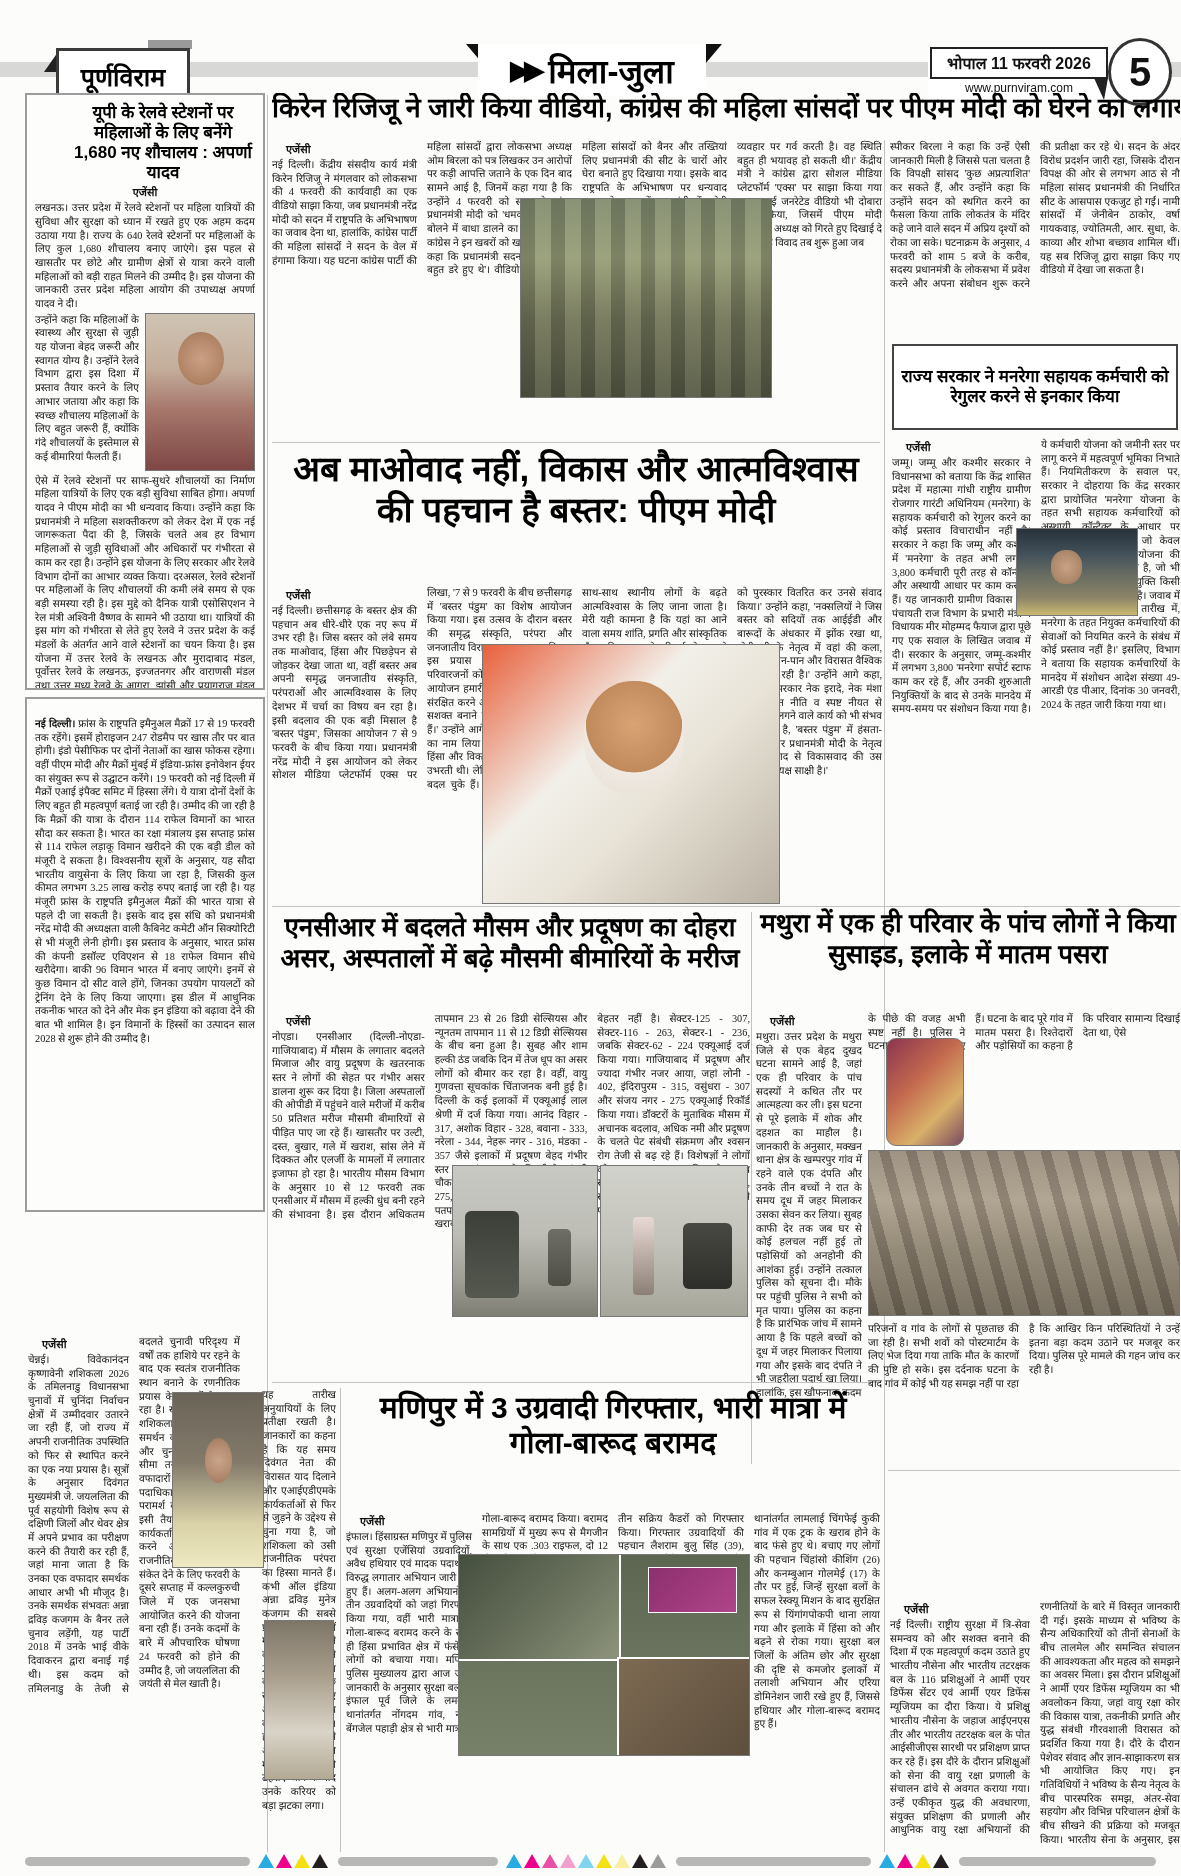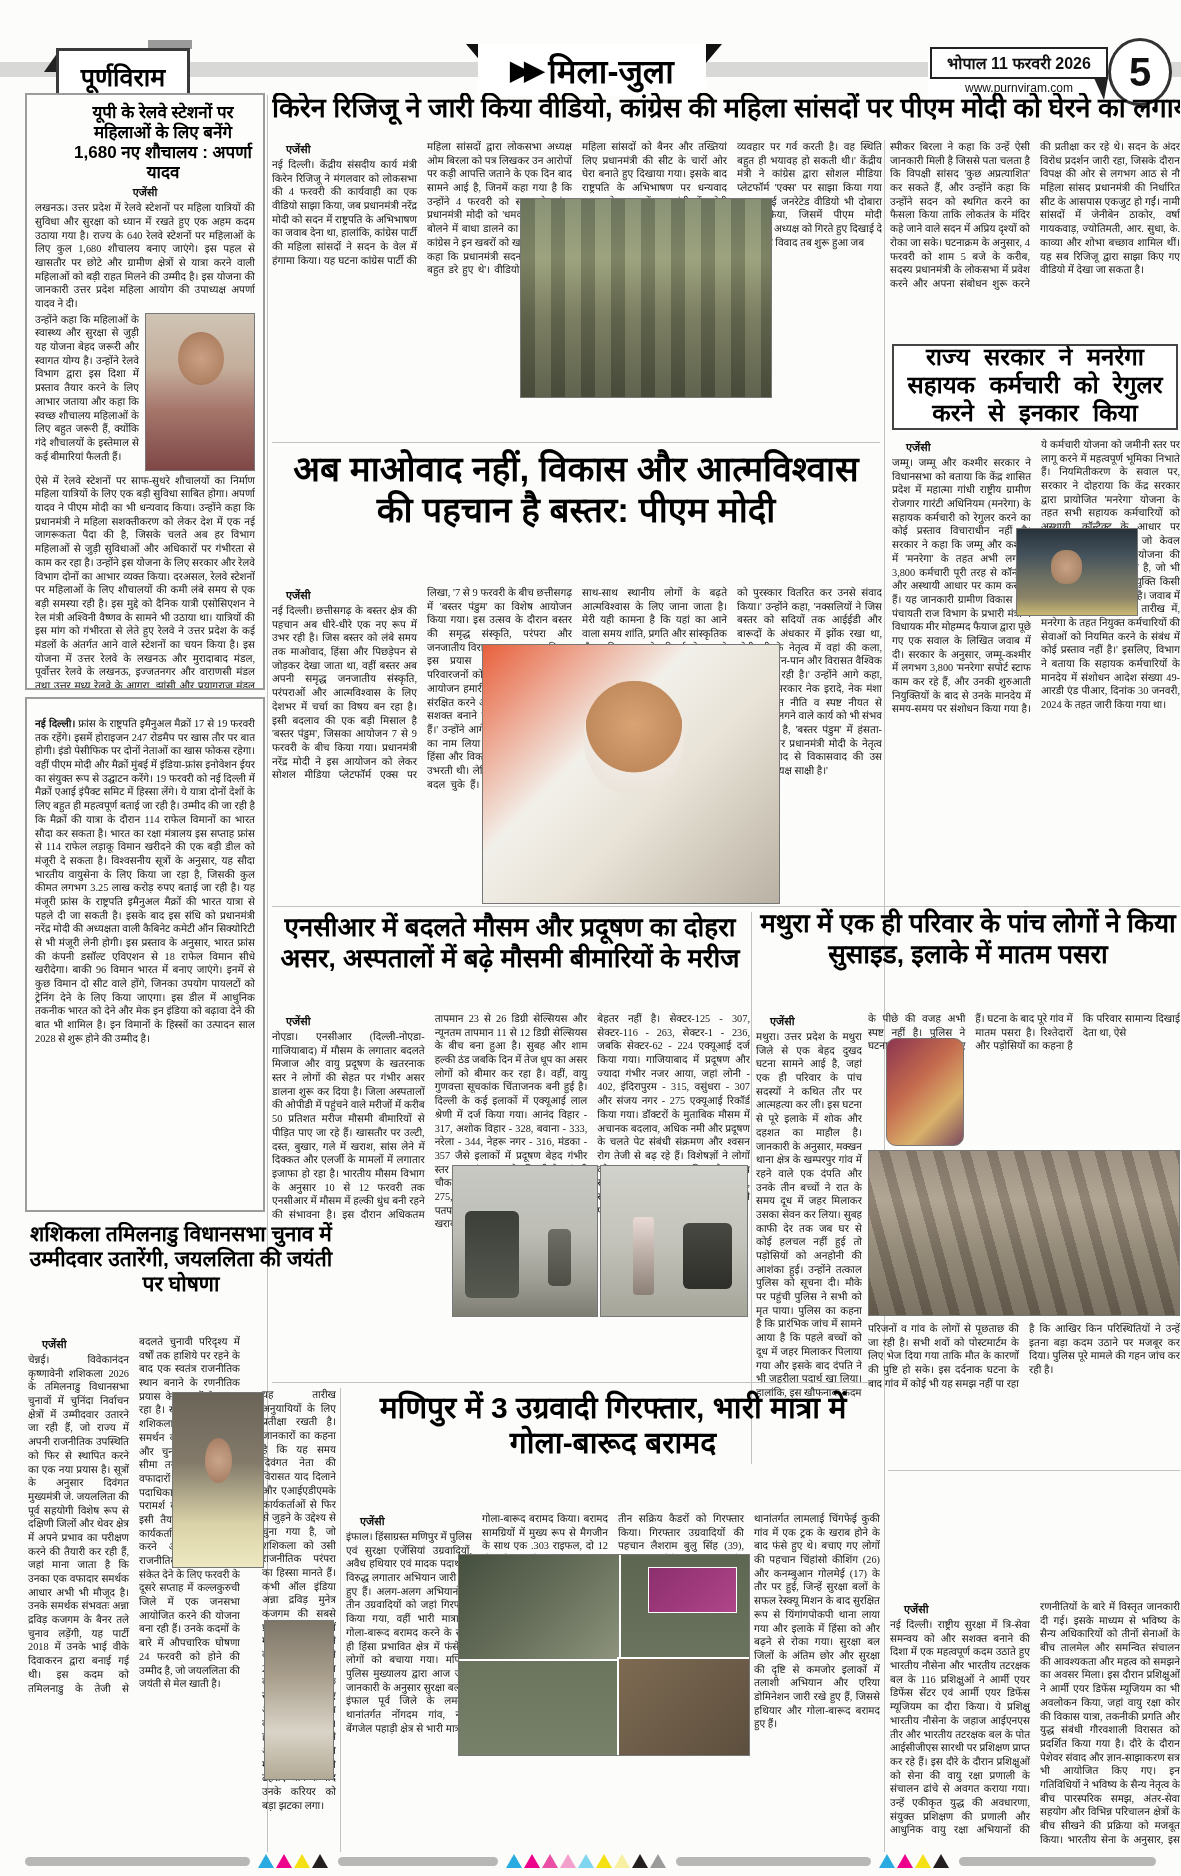--- a/index.html
+++ b/index.html
@@ -146,21 +146,21 @@
       <div class="by">एजेंसी</div>
       <div class="bd">नई दिल्ली। केंद्रीय संसदीय कार्य मंत्री किरेन रिजिजू ने मंगलवार को लोकसभा की 4 फरवरी की कार्यवाही का एक वीडियो साझा किया, जब प्रधानमंत्री नरेंद्र मोदी को सदन में राष्ट्रपति के अभिभाषण का जवाब देना था, हालांकि, कांग्रेस पार्टी की महिला सांसदों ने सदन के वेल में हंगामा किया। यह घटना कांग्रेस पार्टी की महिला सांसदों द्वारा लोकसभा अध्यक्ष ओम बिरला को पत्र लिखकर उन आरोपों पर कड़ी आपत्ति जताने के एक दिन बाद सामने आई है, जिनमें कहा गया है कि उन्होंने 4 फरवरी को सदन के अंदर प्रधानमंत्री मोदी को 'धमकाया या उनके बोलने में बाधा डालने का प्रयास किया'। कांग्रेस ने इन खबरों को खारिज करते हुए कहा कि प्रधानमंत्री सदन में 'बोलने से बहुत डरे हुए थे'। वीडियो में कांग्रेस की महिला सांसदों को बैनर और तख्तियां लिए प्रधानमंत्री की सीट के चारों ओर घेरा बनाते हुए दिखाया गया। इसके बाद राष्ट्रपति के अभिभाषण पर धन्यवाद प्रस्ताव के जवाब में प्रधानमंत्री नरेंद्र मोदी का निर्धारित भाषण रद्द कर दिया गया। रिजिजू ने सोशल मीडिया प्लेटफॉर्म 'एक्स' पर 4 फरवरी का एक वीडियो साझा करते हुए कहा, 'कांग्रेस पार्टी अपने सांसदों के इस सबसे अपमानजनक व्यवहार पर गर्व करती है। वह स्थिति बहुत ही भयावह हो सकती थी।' केंद्रीय मंत्री ने कांग्रेस द्वारा सोशल मीडिया प्लेटफॉर्म 'एक्स' पर साझा किया गया एक एआई जनरेटेड वीडियो भी दोबारा पोस्ट किया, जिसमें पीएम मोदी लोकसभा अध्यक्ष को गिरते हुए दिखाई दे रहे हैं। यह विवाद तब शुरू हुआ जब</div>
     </div>
   </div>
   <div class="art" style="left:890px;top:140px;width:290px;height:198px;">
     <div class="c2 bd" style="height:198px;">स्पीकर बिरला ने कहा कि उन्हें ऐसी जानकारी मिली है जिससे पता चलता है कि विपक्षी सांसद 'कुछ अप्रत्याशित' कर सकते हैं, और उन्होंने कहा कि उन्होंने सदन को स्थगित करने का फैसला किया ताकि लोकतंत्र के मंदिर कहे जाने वाले सदन में अप्रिय दृश्यों को रोका जा सके। घटनाक्रम के अनुसार, 4 फरवरी को शाम 5 बजे के करीब, सदस्य प्रधानमंत्री के लोकसभा में प्रवेश करने और अपना संबोधन शुरू करने की प्रतीक्षा कर रहे थे। सदन के अंदर विरोध प्रदर्शन जारी रहा, जिसके दौरान विपक्ष की ओर से लगभग आठ से नौ महिला सांसद प्रधानमंत्री की निर्धारित सीट के आसपास एकजुट हो गईं। नामी सांसदों में जेनीबेन ठाकोर, वर्षा गायकवाड़, ज्योतिमती, आर. सुधा, के. काव्या और शोभा बच्छाव शामिल थीं। यह सब रिजिजू द्वारा साझा किए गए वीडियो में देखा जा सकता है।</div>
   </div>
   <div class="ph ph-parl" style="left:520px;top:198px;width:252px;height:200px;"></div>
 
   <div class="art hbox" style="left:892px;top:344px;width:286px;height:86px;box-sizing:border-box;padding:4px;">
-    <div class="hl" style="font-size:24px;font-family:Liberation Mono, monospace;">राज्य सरकार ने मनरेगा सहायक कर्मचारी को रेगुलर करने से इनकार किया</div>
+    <div class="hl" style="font-size:17px;">राज्य सरकार ने मनरेगा सहायक कर्मचारी को रेगुलर करने से इनकार किया</div>
   </div>
   <div class="art" style="left:892px;top:438px;width:288px;height:465px;">
     <div class="c2" style="height:465px;">
       <div class="by">एजेंसी</div>
       <div class="bd">जम्मू। जम्मू और कश्मीर सरकार ने विधानसभा को बताया कि केंद्र शासित प्रदेश में महात्मा गांधी राष्ट्रीय ग्रामीण रोजगार गारंटी अधिनियम (मनरेगा) के सहायक कर्मचारी को रेगुलर करने का कोई प्रस्ताव विचाराधीन नहीं है। सरकार ने कहा कि जम्मू और कश्मीर में 'मनरेगा' के तहत अभी लगभग 3,800 कर्मचारी पूरी तरह से कॉन्ट्रैक्ट और अस्थायी आधार पर काम कर रहे हैं। यह जानकारी ग्रामीण विकास और पंचायती राज विभाग के प्रभारी मंत्री ने विधायक मीर मोहम्मद फैयाज द्वारा पूछे गए एक सवाल के लिखित जवाब में दी। सरकार के अनुसार, जम्मू-कश्मीर में लगभग 3,800 'मनरेगा' सपोर्ट स्टाफ काम कर रहे हैं, और उनकी शुरुआती नियुक्तियों के बाद से उनके मानदेय में समय-समय पर संशोधन किया गया है। ये कर्मचारी योजना को जमीनी स्तर पर लागू करने में महत्वपूर्ण भूमिका निभाते हैं। नियमितीकरण के सवाल पर, सरकार ने दोहराया कि केंद्र सरकार द्वारा प्रायोजित 'मनरेगा' योजना के तहत सभी सहायक कर्मचारियों को अस्थायी, कॉन्ट्रैक्ट के आधार पर नियुक्त किया जाता है, जो केवल कॉन्ट्रैक्ट की अवधि या योजना की अवधि के लिए मान्य होता है, जो भी पहले खत्म हो। उनकी नियुक्ति किसी स्वीकृत पद के विरुद्ध नहीं है। जवाब में कहा गया है, 'आज की तारीख में, मनरेगा के तहत नियुक्त कर्मचारियों की सेवाओं को नियमित करने के संबंध में कोई प्रस्ताव नहीं है।' इसलिए, विभाग ने बताया कि सहायक कर्मचारियों के मानदेय में संशोधन आदेश संख्या 49-आरडी एंड पीआर, दिनांक 30 जनवरी, 2024 के तहत जारी किया गया था।</div>
     </div>
   </div>
   <div class="ph ph-omar" style="left:1016px;top:528px;width:122px;height:88px;"></div>
 
   <div class="art" style="left:290px;top:448px;width:572px;height:132px;">
@@ -195,23 +195,20 @@
   </div>
   <div class="art" style="left:868px;top:1012px;width:312px;height:136px;">
     <div class="c3 bd" style="height:136px;">के पीछे की वजह अभी स्पष्ट नहीं है। पुलिस ने घटनास्थल से साक्ष्य जुटाए हैं। घटना के बाद पूरे गांव में मातम पसरा है। रिश्तेदारों और पड़ोसियों का कहना है कि परिवार सामान्य दिखाई देता था, ऐसे</div>
   </div>
   <div class="ph ph-mathura-inset" style="left:886px;top:1038px;width:78px;height:108px;"></div>
   <div class="ph ph-mathura" style="left:868px;top:1150px;width:312px;height:166px;"></div>
   <div class="art" style="left:868px;top:1322px;width:312px;height:142px;">
     <div class="c2 bd" style="height:142px;">परिजनों व गांव के लोगों से पूछताछ की जा रही है। सभी शवों को पोस्टमार्टम के लिए भेज दिया गया ताकि मौत के कारणों की पुष्टि हो सके। इस दर्दनाक घटना के बाद गांव में कोई भी यह समझ नहीं पा रहा है कि आखिर किन परिस्थितियों ने उन्हें इतना बड़ा कदम उठाने पर मजबूर कर दिया। पुलिस पूरे मामले की गहन जांच कर रही है।</div>
   </div>
 
-  <div class="art" style="left:25px;top:1222px;width:312px;height:110px;">
-    <div class="hl" style="font-size:21px;">शशिकला तमिलनाडु विधानसभा चुनाव में उम्मीदवार उतारेंगी, जयललिता की जयंती पर घोषणा</div>
-  </div>
   <div class="art" style="left:28px;top:1335px;width:212px;height:513px;">
     <div class="c2" style="height:513px;">
       <div class="by">एजेंसी</div>
       <div class="bd">चेन्नई। विवेकानंदन कृष्णावेनी शशिकला 2026 के तमिलनाडु विधानसभा चुनावों में चुनिंदा निर्वाचन क्षेत्रों में उम्मीदवार उतारने जा रही हैं, जो राज्य में अपनी राजनीतिक उपस्थिति को फिर से स्थापित करने का एक नया प्रयास है। सूत्रों के अनुसार दिवंगत मुख्यमंत्री जे. जयललिता की पूर्व सहयोगी विशेष रूप से दक्षिणी जिलों और थेवर क्षेत्र में अपने प्रभाव का परीक्षण करने की तैयारी कर रही हैं, जहां माना जाता है कि उनका एक वफादार समर्थक आधार अभी भी मौजूद है। उनके समर्थक संभवतः अन्ना द्रविड़ कजगम के बैनर तले चुनाव लड़ेंगी, यह पार्टी 2018 में उनके भाई वीके दिवाकरन द्वारा बनाई गई थी। इस कदम को तमिलनाडु के तेजी से बदलते चुनावी परिदृश्य में वर्षों तक हाशिये पर रहने के बाद एक स्वतंत्र राजनीतिक स्थान बनाने के रणनीतिक प्रयास के रूप में देखा जा रहा है। खबरों के मुताबिक, शशिकला जमीनी स्तर पर समर्थन का आकलन करने और चुनावी हस्तक्षेप की सीमा तय करने के लिए वफादारों और पार्टी के पूर्व पदाधिकारियों के साथ कई परामर्श बैठकें कर रही हैं। इसी तैयारी के तहत, वह कार्यकर्ताओं को एकजुट करने और अपनी नई राजनीतिक सक्रियता का संकेत देने के लिए फरवरी के दूसरे सप्ताह में कल्लकुरुची जिले में एक जनसभा आयोजित करने की योजना बना रही हैं। उनके कदमों के बारे में औपचारिक घोषणा 24 फरवरी को होने की उम्मीद है, जो जयललिता की जयंती से मेल खाती है।</div>
     </div>
   </div>
   <div class="art" style="left:262px;top:1388px;width:74px;height:460px;">
     <div class="bd" style="height:460px;overflow:hidden;">यह तारीख अनुयायियों के लिए प्रतीक्षा रखती है। जानकारों का कहना है कि यह समय दिवंगत नेता की विरासत याद दिलाने और एआईएडीएमके कार्यकर्ताओं से फिर से जुड़ने के उद्देश्य से चुना गया है, जो शशिकला को उसी राजनीतिक परंपरा का हिस्सा मानते हैं। कभी ऑल इंडिया अन्ना द्रविड़ मुनेत्र कजगम की सबसे प्रभावशाली हस्तियों में से एक मानी जाने वाली शशिकला ने 2016 में जयललिता की मृत्यु के बाद कुछ समय के लिए अंतरिम महासचिव का पद संभाला था। हालांकि, आय से अधिक संपत्ति मामले में दोषी ठहराए जाने के बाद उनके करियर को बड़ा झटका लगा।</div>
   </div>
   <div class="ph ph-sasi" style="left:172px;top:1392px;width:92px;height:176px;"></div>

